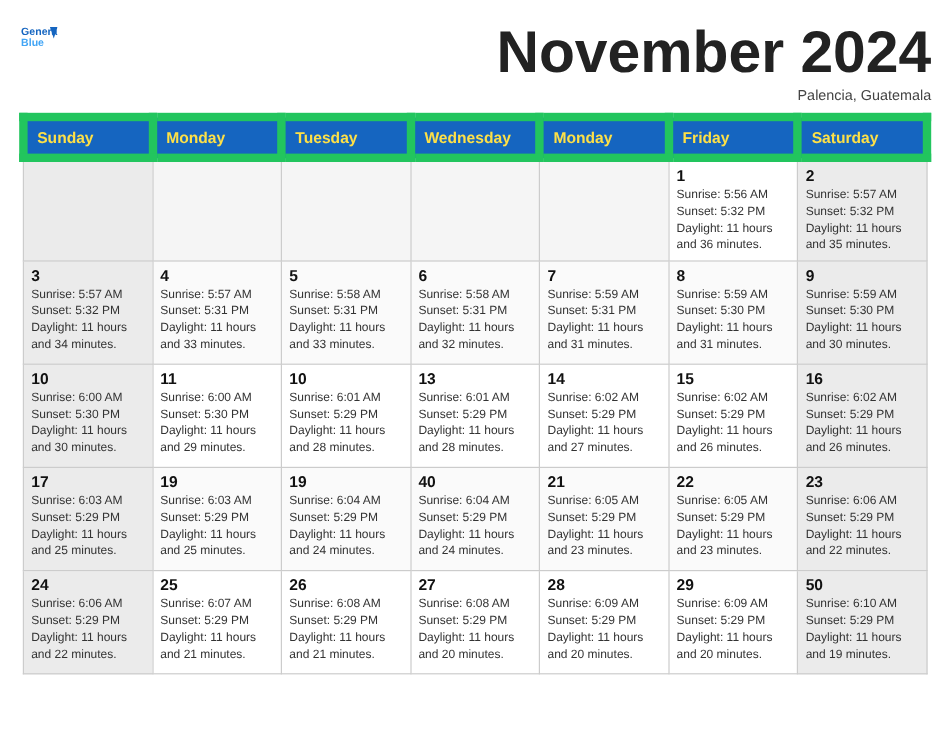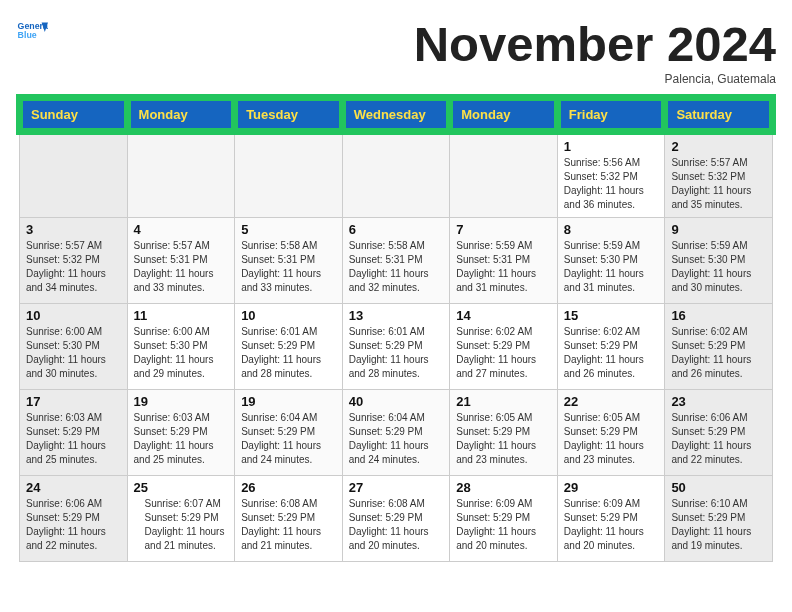--- a/index.html
+++ b/index.html
@@ -272,21 +272,21 @@
       </tr>
       <tr>
         <td>
           <span class="day-num">24</span>
           <div class="day-info" style="white-space: pre-line;">Sunrise: 6:06 AM
 Sunset: 5:29 PM
 Daylight: 11 hours and 22 minutes.</div>
         </td>
         <td>
           <span class="day-num">25</span>
-          <div class="day-info" style="white-space: pre-line; margin-left: 11px;">Sunrise: 6:07 AM
+          <div class="day-info" style="white-space: pre-line;">Sunrise: 6:07 AM
 Sunset: 5:29 PM
 Daylight: 11 hours and 21 minutes.</div>
         </td>
         <td>
           <span class="day-num">26</span>
           <div class="day-info" style="white-space: pre-line;">Sunrise: 6:08 AM
 Sunset: 5:29 PM
 Daylight: 11 hours and 21 minutes.</div>
         </td>
         <td>

